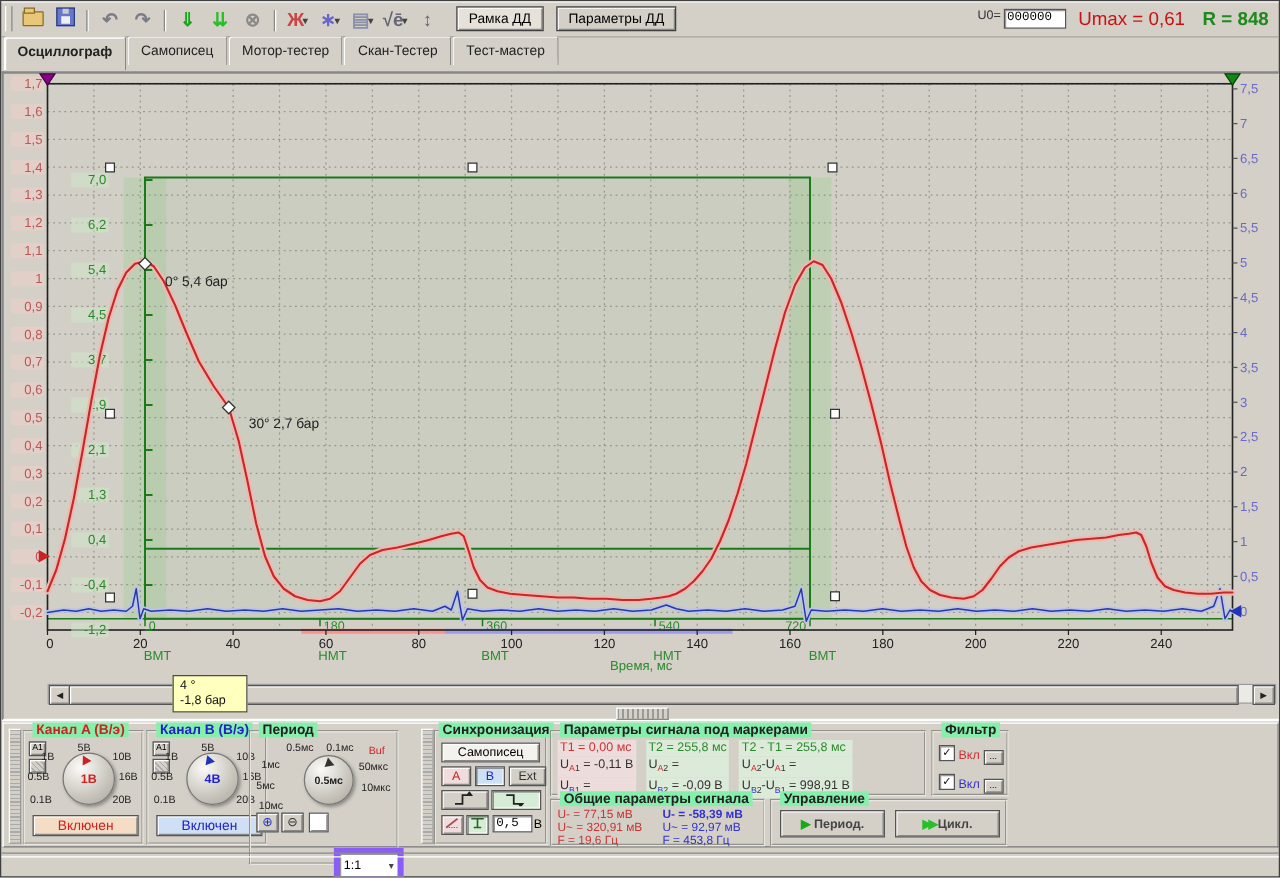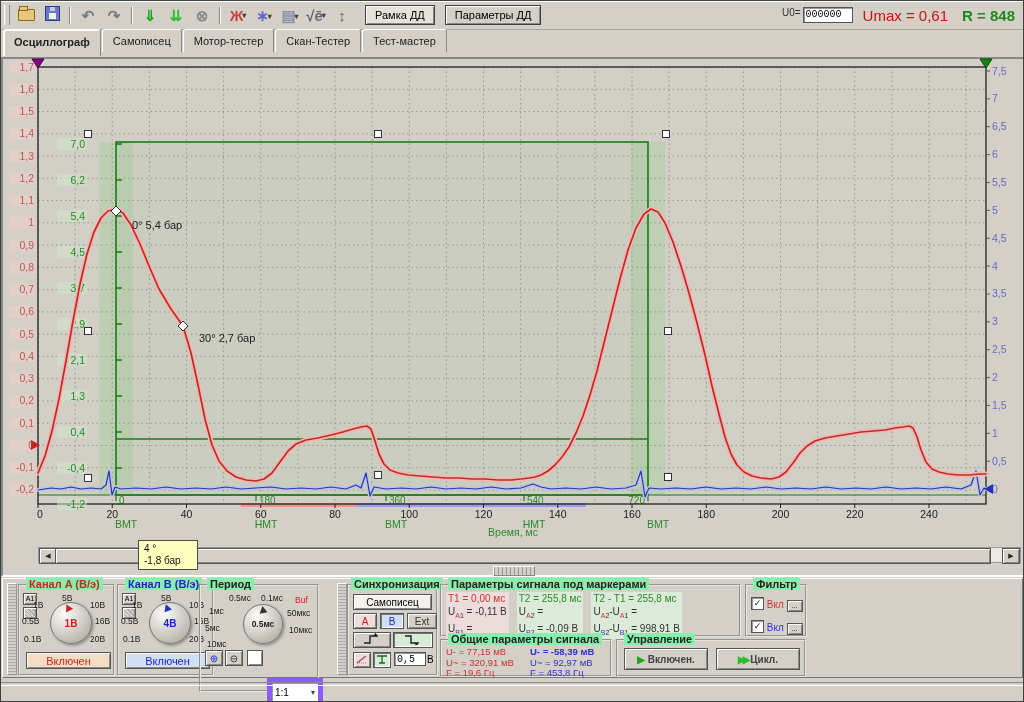--- a/index.html
+++ b/index.html
@@ -493,21 +493,21 @@
           <div style="font-size: 9.5px; line-height: 10.5px; color: rgb(51, 51, 204); font-weight: bold;">U- = -58,39 мВ</div>
           <div style="font-size: 9.5px; line-height: 10.5px; color: rgb(51, 51, 204);">U~ = 92,97 мВ</div>
           <div style="font-size: 9.5px; line-height: 10.5px; color: rgb(51, 51, 204);">F  = 453,8 Гц</div>
         </div>
     </div>
 
     <div class="group" style="left:613px;top:60px;width:190px;height:38px">
       <div class="gtitle">Управление</div>
       <button class="sq" style="position:absolute;left:6px;top:7px;width:84px;height:22px;font-weight:bold;color:#444">
         <span style="color:#18a818">▶</span>
-        <span>Включен.</span>
+        <span>Период.</span>
       </button>
       <button class="sq" style="position:absolute;left:98px;top:7px;width:84px;height:22px;font-weight:bold;color:#444">
         <span style="color:#28c028;letter-spacing:-3px">▶▶</span>
         <span>Цикл.</span>
       </button>
     </div>
   </div>
 
   <div id="bottom-line"></div>
 </div>

